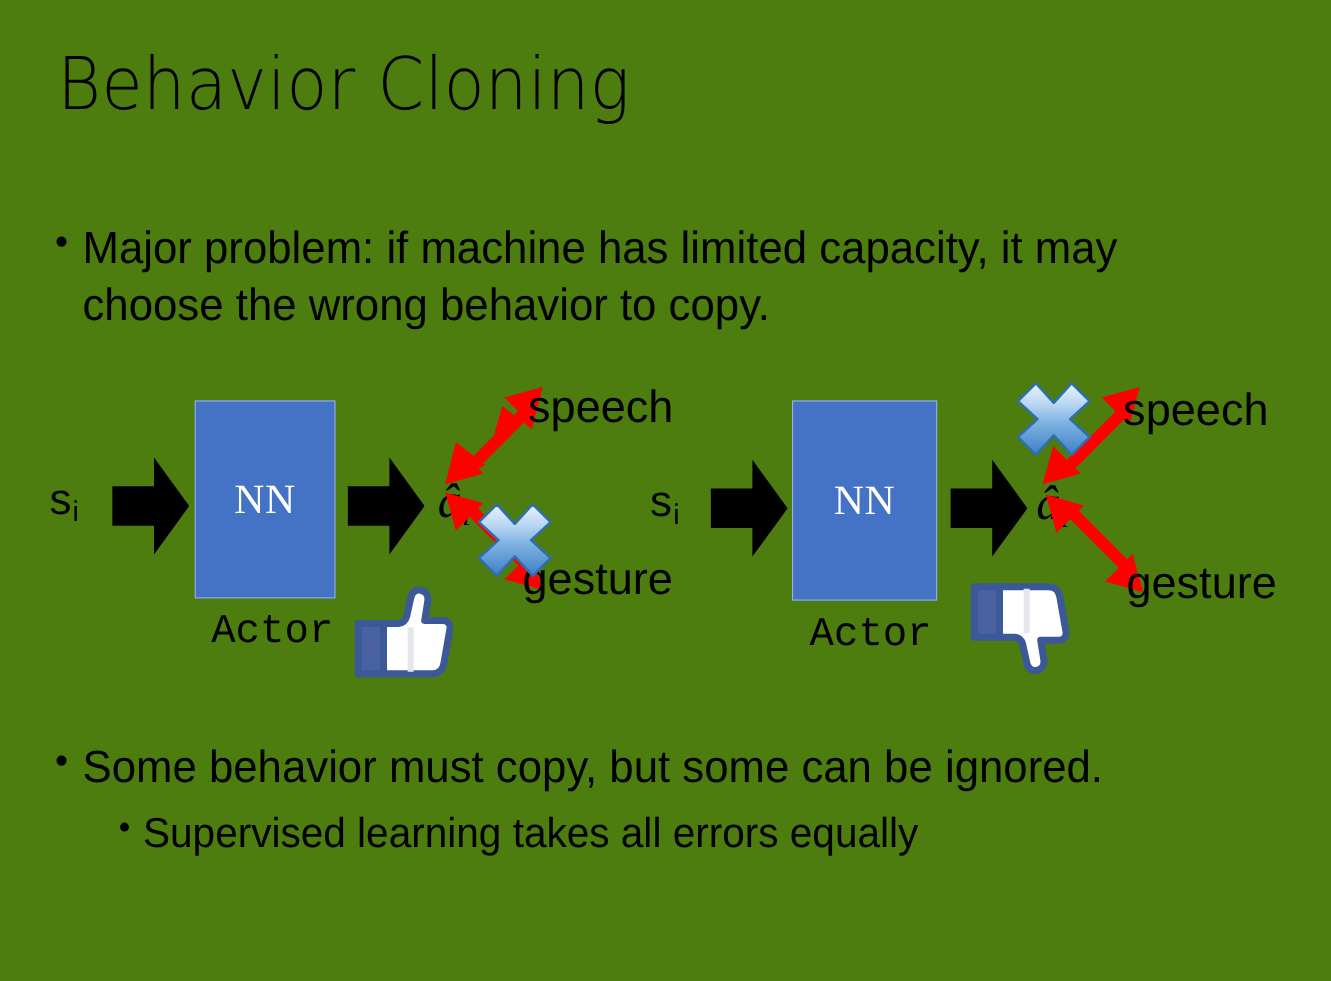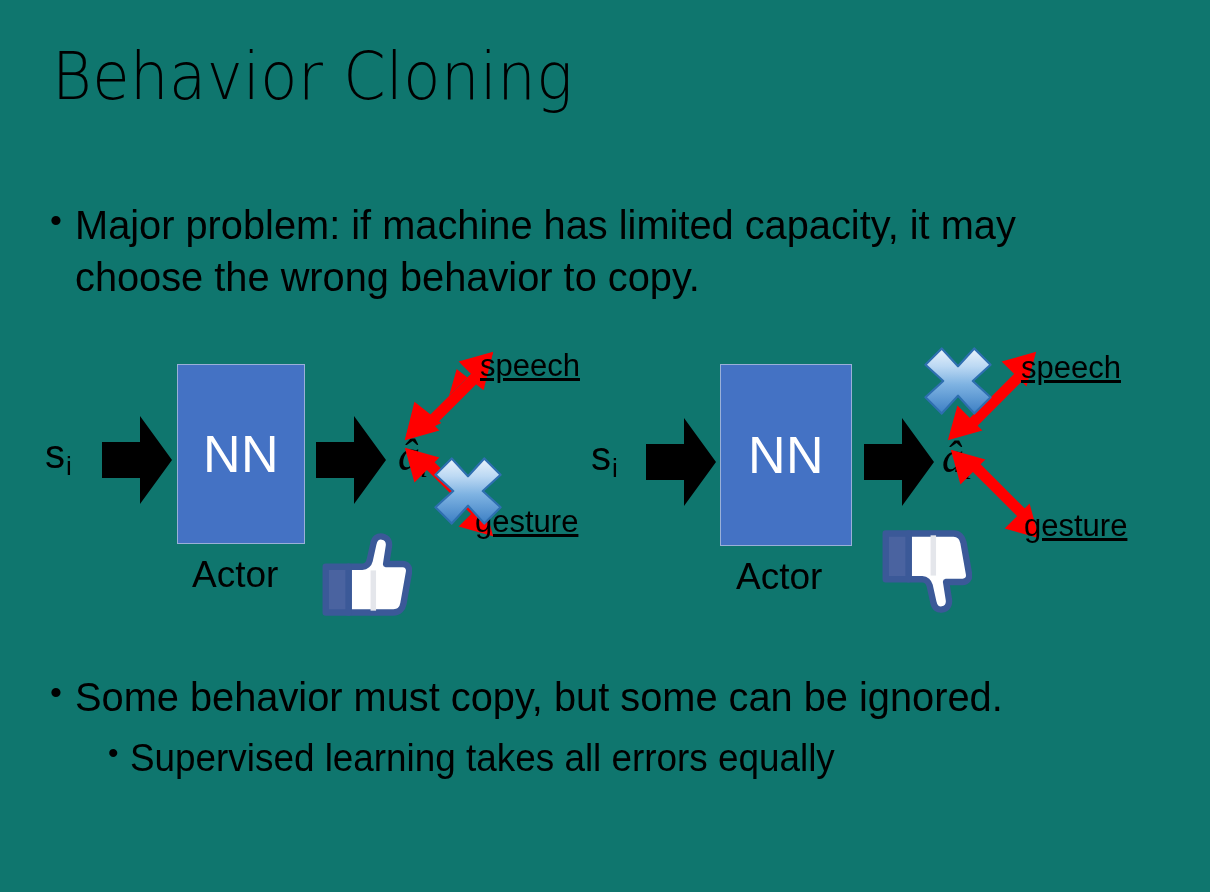--- a/index.html
+++ b/index.html
@@ -9,21 +9,21 @@
     background: #ffffff;
   }
   body {
     font-family: "Liberation Sans", sans-serif;
     color: #000000;
   }
   #slide {
     position: relative;
     width: 1210px;
     height: 892px;
-    background: #0f766e;
+    background: #4d7c0f;
     overflow: hidden;
   }
 
   
   .slide-title {
     position: absolute;
     left: 52px;
     top: 42px;
     font-family: "DejaVu Sans", sans-serif;
     font-weight: 300;
@@ -113,28 +113,28 @@
   .nn-box {
     position: absolute;
     background: #4472C4;
     border: 1px solid #9ab0d8;
     box-sizing: border-box;
     display: flex;
     align-items: center;
     justify-content: center;
   }
   .nn-box-label {
-    font-family: Liberation Sans, sans-serif;
-    font-size: 52px;
+    font-family: Liberation Serif, serif;
+    font-size: 38px;
     color: #ffffff;
     letter-spacing: 0.5px;
   }
   .actor-label {
     position: absolute;
-    font-family: Liberation Sans, sans-serif;
+    font-family: Liberation Mono, monospace;
     font-size: 37px;
     color: #000000;
     white-space: nowrap;
   }
 
   .action-label {
     position: absolute;
     font-family: "Liberation Serif", serif;
     font-style: italic;
     font-size: 44px;
@@ -150,25 +150,24 @@
   .red-arrow {
     position: absolute;
     width: 96px;
     height: 96px;
   }
   .red-arrow svg { display: block; width: 100%; height: 100%; }
 
   .out-label {
     position: absolute;
     font-family: "Liberation Sans", sans-serif;
-    font-size: 31px;
+    font-size: 41px;
     line-height: 1;
     color: #000000;
     white-space: nowrap;
-    text-decoration: underline;
   }
 
   .cross-icon {
     position: absolute;
     width: 74px;
     height: 74px;
   }
   .cross-icon svg { display: block; width: 100%; height: 100%; }
 
   .thumb-icon {

